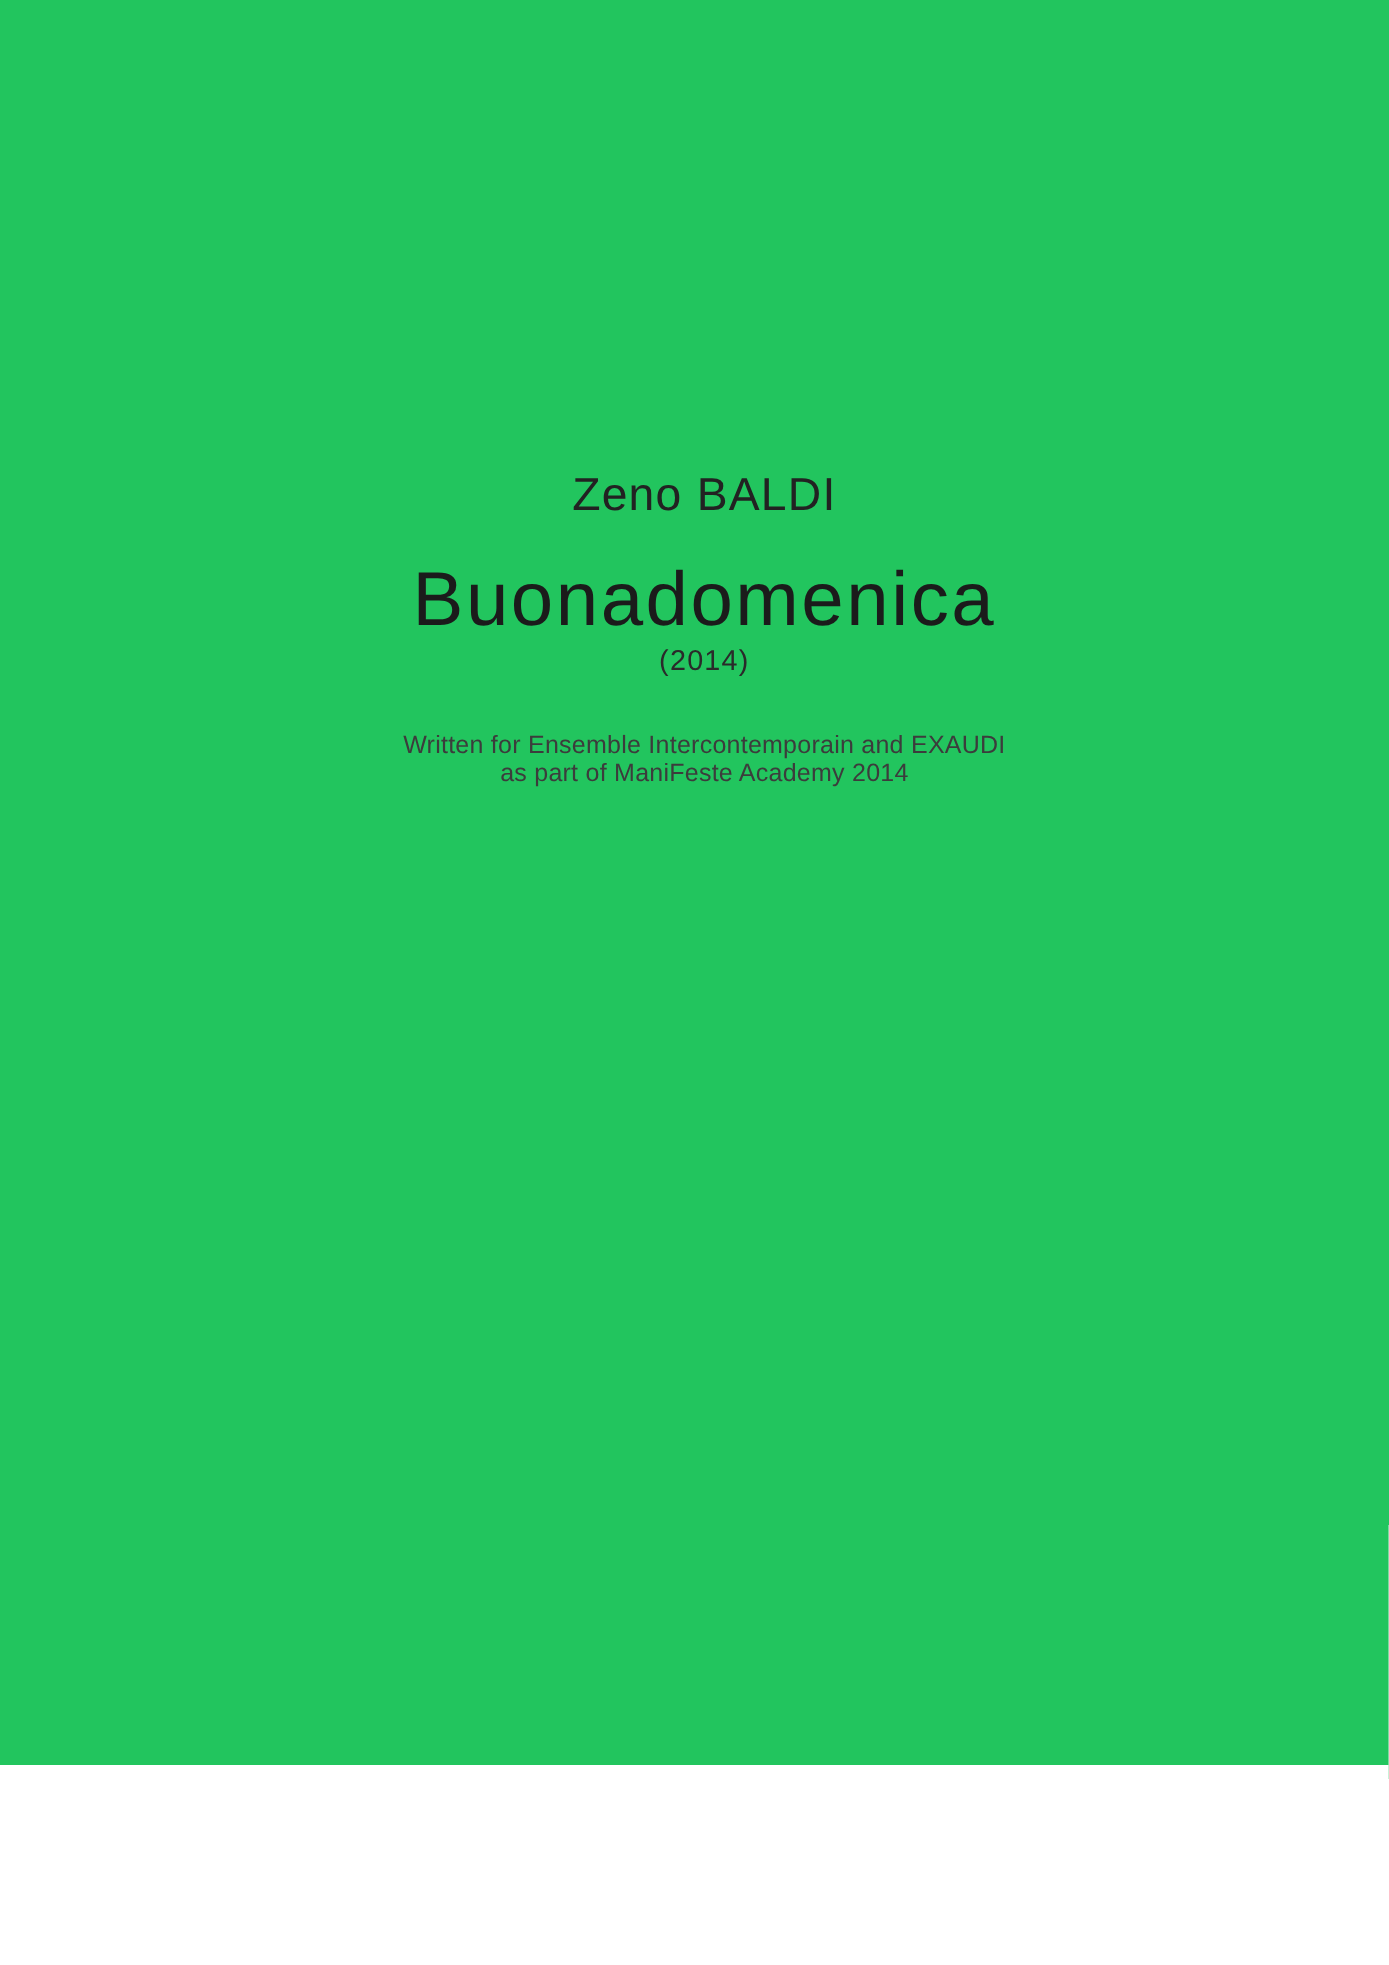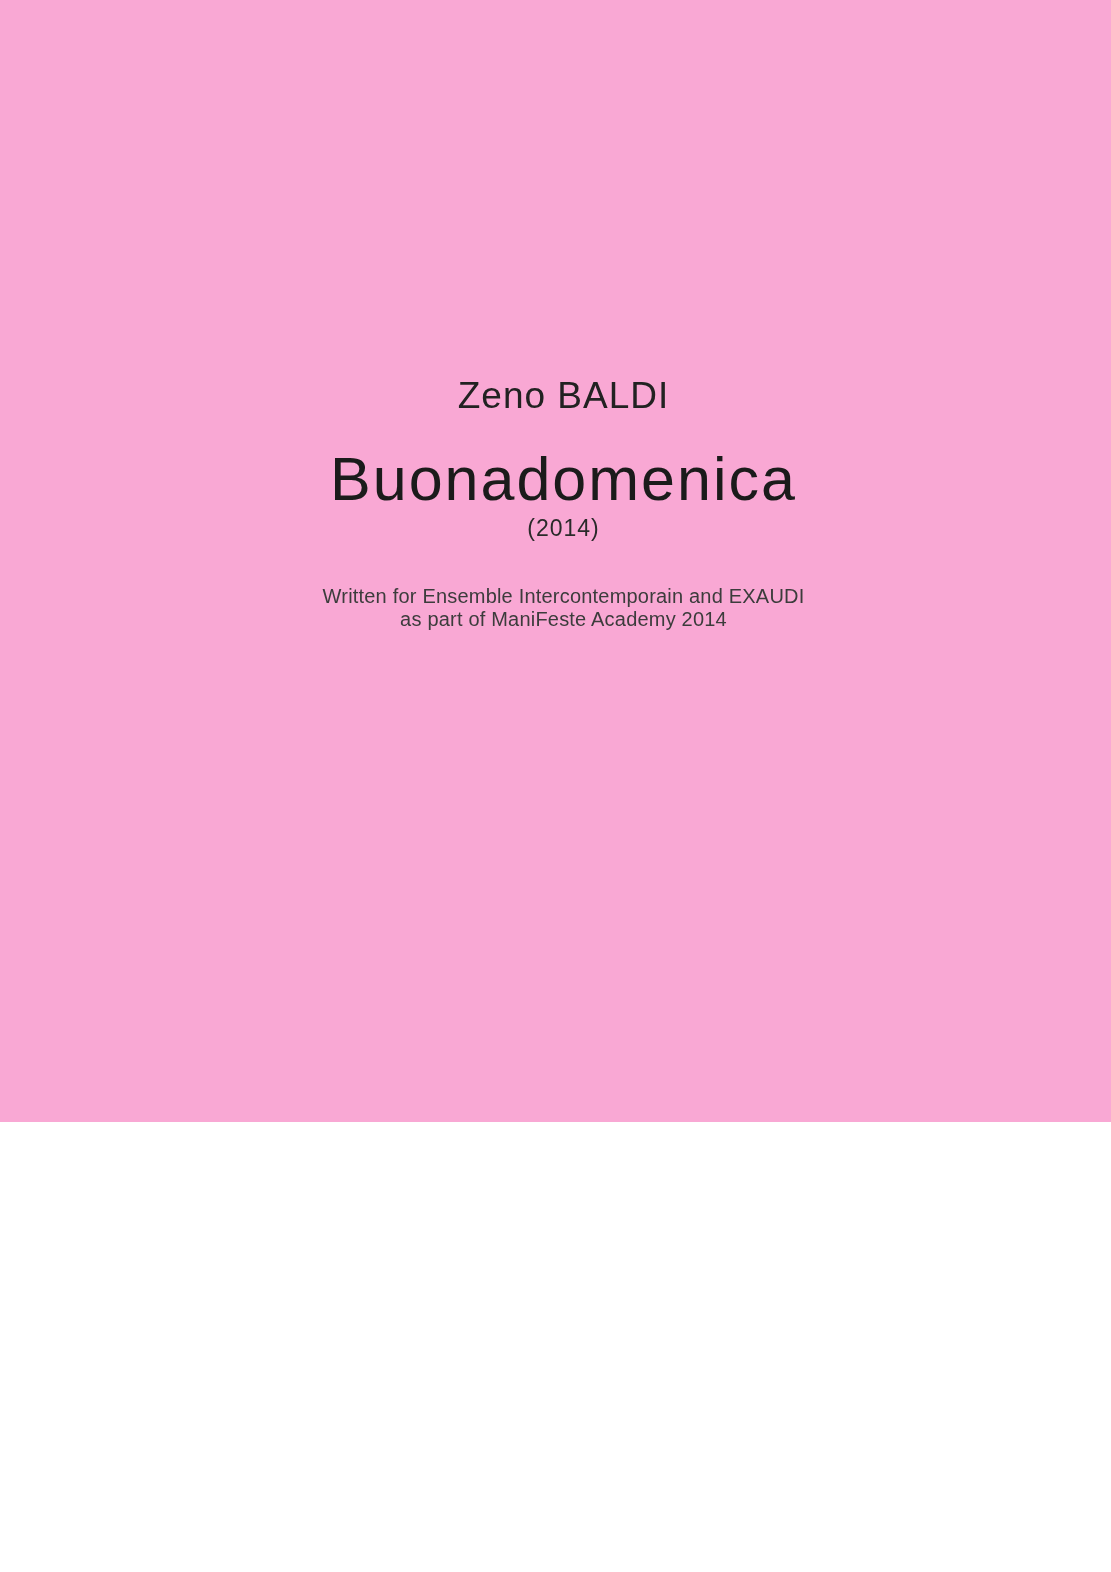--- a/index.html
+++ b/index.html
@@ -3,23 +3,23 @@
 <meta charset="utf-8">
 <style>
   html, body {
     margin: 0;
     padding: 0;
     background: #ffffff;
   }
   .page {
     position: relative;
     width: 1111px;
-    height: 1122px;
+    height: 1412px;
     margin: 0 auto;
-    background: #f9a8d4;
+    background: #22c55e;
     overflow: hidden;
     font-family: "Liberation Sans", sans-serif;
     color: #1f1f1f;
   }
   .centered {
     position: absolute;
     left: 0;
     width: 100%;
     text-align: center;
     transform: translateX(8px);

